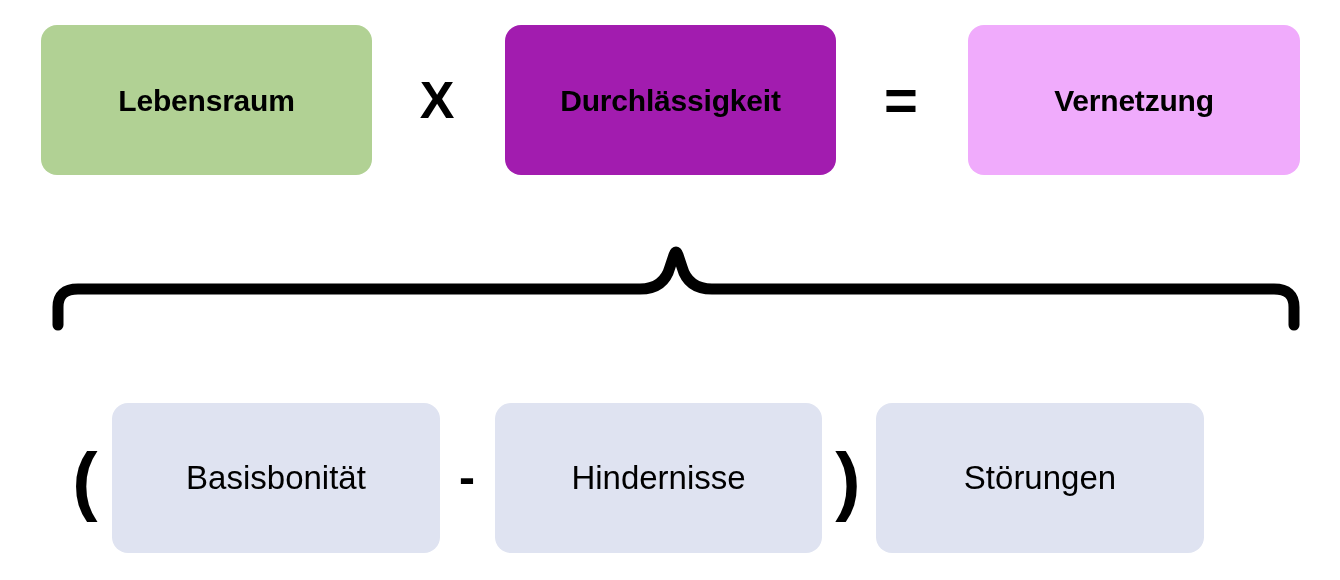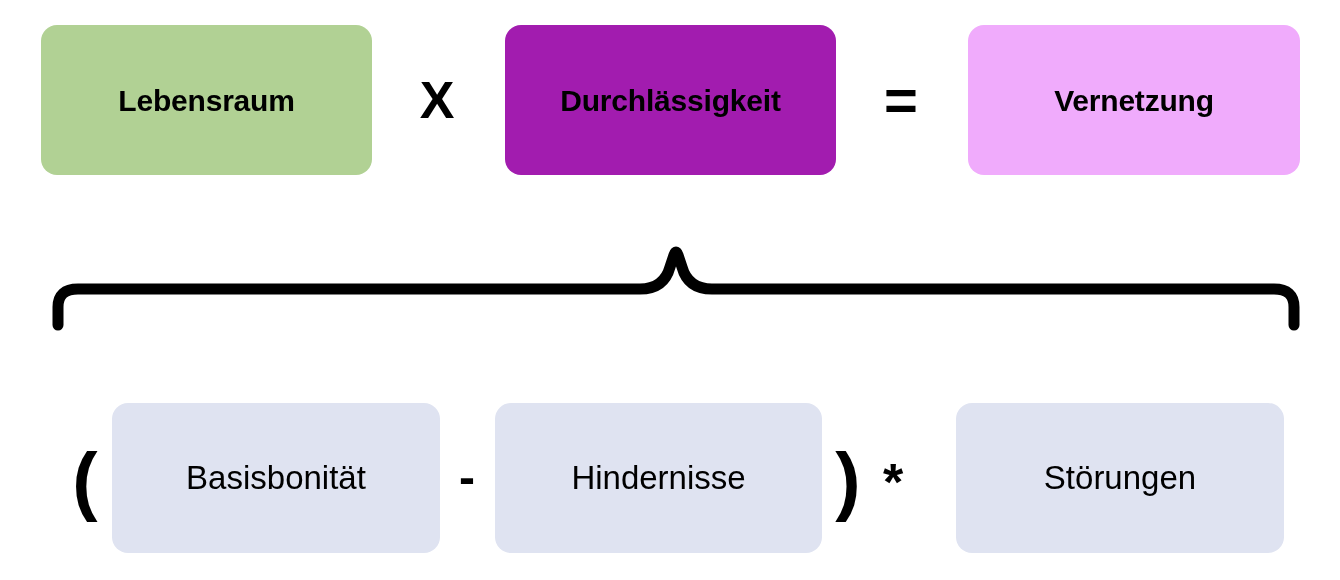--- a/index.html
+++ b/index.html
@@ -67,21 +67,21 @@
     left: 112px;
     width: 328px;
     background: #dfe3f1;
   }
   #box-hindernisse {
     left: 495px;
     width: 327px;
     background: #dfe3f1;
   }
   #box-stoerungen {
-    left: 956px;
+    left: 876px;
     width: 328px;
     background: #dfe3f1;
   }
 
   
   .op {
     position: absolute;
     display: flex;
     align-items: center;
     justify-content: center;

